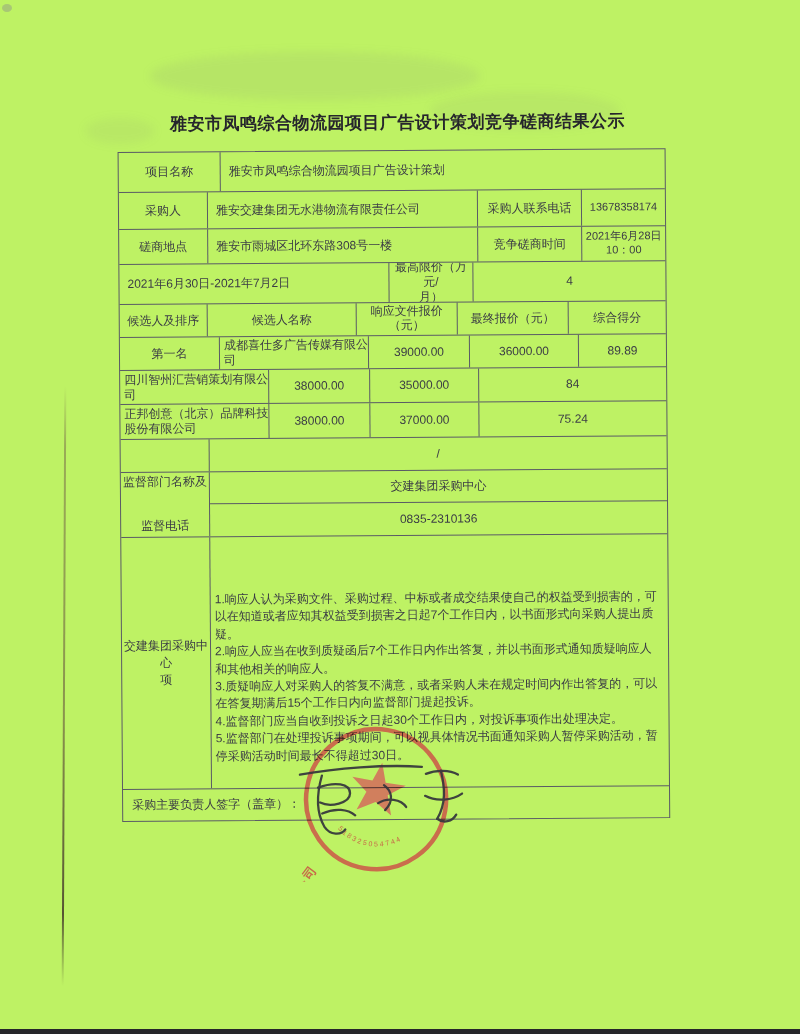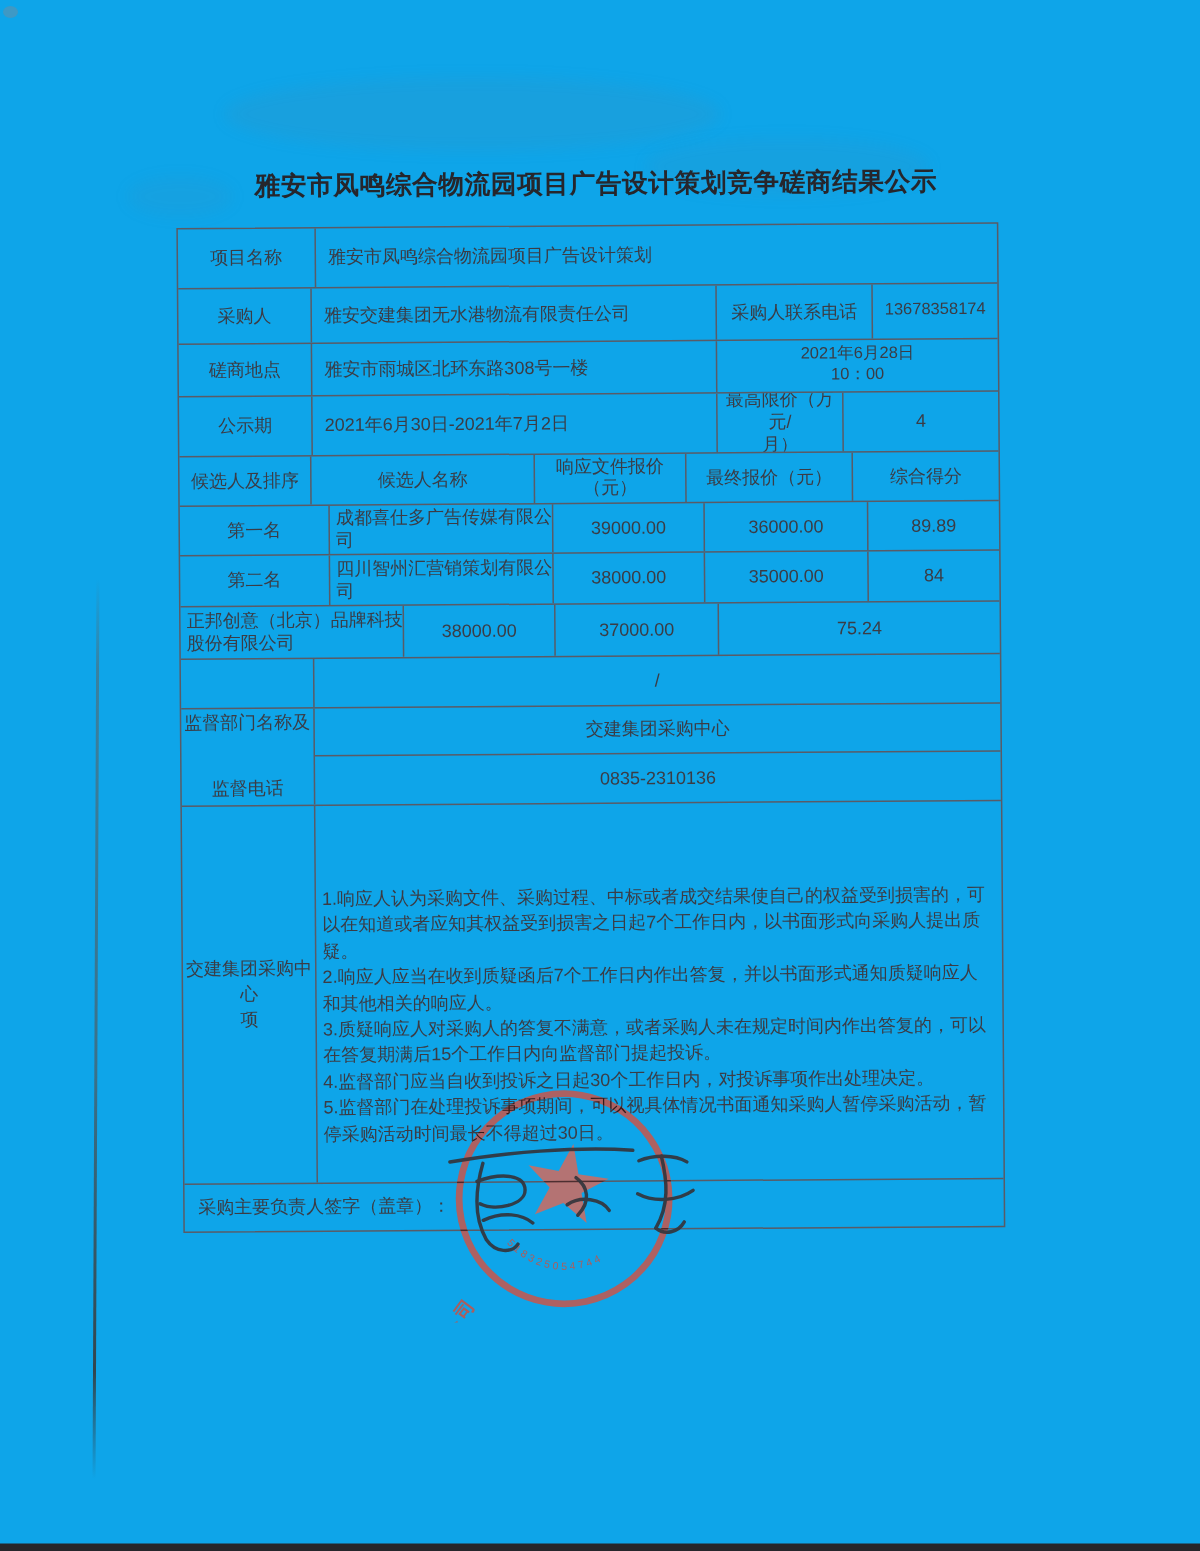--- a/index.html
+++ b/index.html
@@ -1,21 +1,21 @@
 <!DOCTYPE html>
 <html><head>
 <meta charset="utf-8">
 <style>
   html,body{margin:0;padding:0;}
   body{
     width:800px;height:1034px;background:#ffffff;overflow:hidden;
     font-family:"Liberation Sans","DejaVu Sans",sans-serif;
     color:#3b3c45;
   }
-  #screenshot{position:relative;width:800px;height:1034px;background:#0ea5e9;overflow:hidden;}
+  #screenshot{position:relative;width:800px;height:1034px;background:#bef264;overflow:hidden;}
   .paper{position:absolute;inset:0;transform:rotate(-0.4deg);transform-origin:400px 500px;}
   .doc-title{
     position:absolute;left:0;top:111px;width:800px;text-align:center;
     font-size:17px;font-weight:bold;color:#26262c;letter-spacing:.5px;
   }
   .doc-table{
     position:absolute;left:120px;top:150px;width:548px;height:670px;
     border:1px solid #5a5b66;box-sizing:border-box;font-size:12px;
   }
   .t-row{display:flex;border-bottom:1px solid #5a5b66;box-sizing:border-box;}
@@ -60,42 +60,42 @@
   <div class="smudge" style="left:85px;top:118px;width:70px;height:26px;background:rgba(120,120,126,.07);"></div>
   <div class="hairline"></div>
 
   <div class="paper">
 
     <div class="doc-title">雅安市凤鸣综合物流园项目广告设计策划竞争磋商结果公示</div>
 
     <div class="doc-table">
 
       <div class="t-row" style="height:40px;">
-        <div class="cell" style="width:92px;">项目名称</div>
+        <div class="cell" style="width:102px;">项目名称</div>
         <div class="cell left grow end">雅安市凤鸣综合物流园项目广告设计策划</div>
       </div>
 
       <div class="t-row" style="height:37px;">
         <div class="cell" style="width:89px;">采购人</div>
         <div class="cell left" style="width:270px;">雅安交建集团无水港物流有限责任公司</div>
         <div class="cell" style="width:104px;">采购人联系电话</div>
         <div class="cell grow end small">13678358174</div>
       </div>
 
       <div class="t-row" style="height:35px;">
         <div class="cell" style="width:89px;">磋商地点</div>
         <div class="cell left" style="width:270px;">雅安市雨城区北环东路308号一楼</div>
+        <div class="cell" style="width:104px;">竞争磋商时间</div>
         <div class="cell grow end small stack">
           <span>2021年6月28日</span>
           <span>10：00</span>
         </div>
       </div>
 
       <div class="t-row" style="height:40px;">
-        <div class="cell" style="width:89px;">公示期</div>
         <div class="cell left" style="width:270px;">2021年6月30日-2021年7月2日</div>
         <div class="cell stack" style="width:84px;">
           <span>最高限价（万元/</span>
           <span>月）</span>
         </div>
         <div class="cell grow end">4</div>
       </div>
 
       <div class="t-row" style="height:33px;">
         <div class="cell" style="width:88px;">候选人及排序</div>
@@ -110,21 +110,20 @@
 
       <div class="t-row" style="height:33px;">
         <div class="cell" style="width:100px;">第一名</div>
         <div class="cell left" style="width:149px;padding-left:4px;padding-right:0;">成都喜仕多广告传媒有限公司</div>
         <div class="cell" style="width:101px;">39000.00</div>
         <div class="cell" style="width:109px;">36000.00</div>
         <div class="cell grow end">89.89</div>
       </div>
 
       <div class="t-row" style="height:34px;">
-        <div class="cell" style="width:100px;">第二名</div>
         <div class="cell left" style="width:149px;padding-left:4px;padding-right:0;">四川智州汇营销策划有限公司</div>
         <div class="cell" style="width:101px;">38000.00</div>
         <div class="cell" style="width:109px;">35000.00</div>
         <div class="cell grow end">84</div>
       </div>
 
       <div class="t-row" style="height:35px;">
         <div class="cell left" style="width:149px;padding-left:4px;padding-right:0;">正邦创意（北京）品牌科技股份有限公司</div>
         <div class="cell" style="width:101px;">38000.00</div>
         <div class="cell" style="width:109px;">37000.00</div>

